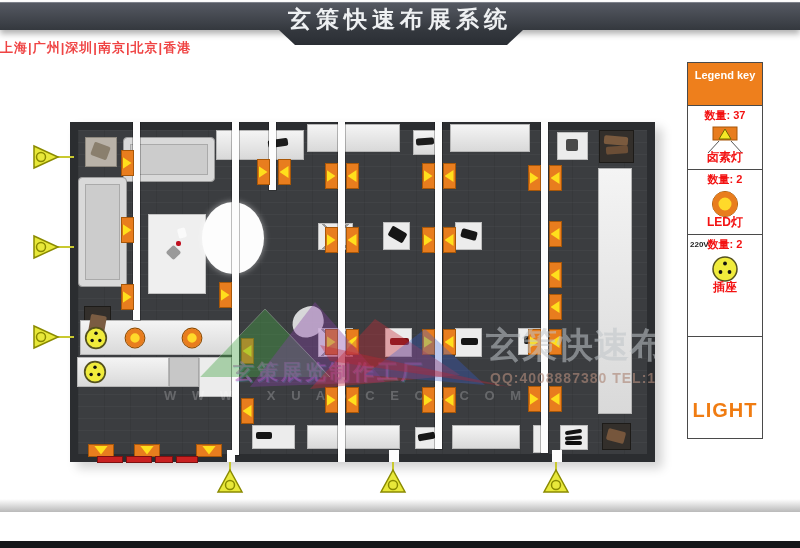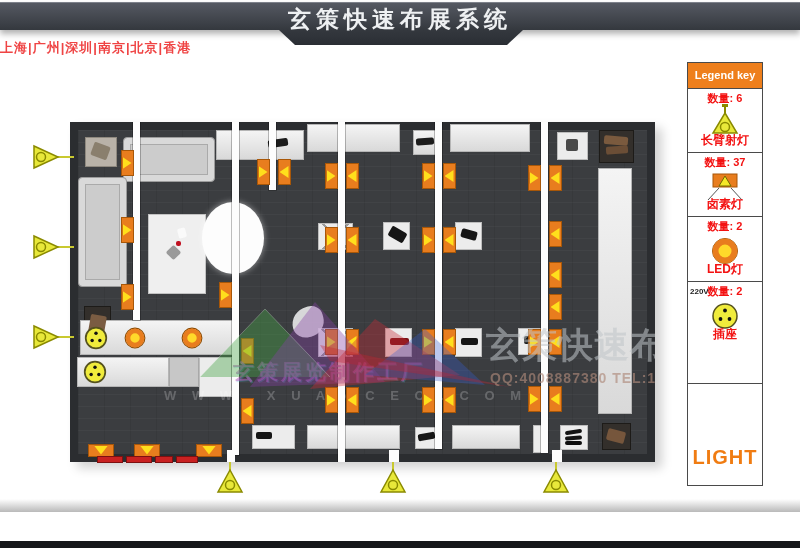--- a/index.html
+++ b/index.html
@@ -22,21 +22,21 @@
           background:linear-gradient(#ffffff,#b9b9b9);}
   .footer-bar{position:absolute;left:0;top:512px;width:800px;height:29px;background:#42464c;
           border-top:1px solid #5b5f65;box-sizing:border-box;display:flex;
           justify-content:space-between;align-items:center;padding:0 26px;z-index:30;}
   .footer-web{color:#a9afb7;font-weight:bold;font-size:16px;letter-spacing:7px;}
   .footer-contact{color:#e6e9ec;font-size:15px;letter-spacing:2px;font-weight:bold;}
   .footer-black{position:absolute;left:0;top:541px;width:800px;height:7px;background:#15171a;}
   
   .legend{position:absolute;left:687px;top:62px;width:76px;background:#fff;
           border:1px solid #4a4a4a;box-sizing:border-box;z-index:25;}
-  .legend-title{height:25px;line-height:25px;text-align:center;background:#ee7f1c;
+  .legend-title{height:42px;line-height:25px;text-align:center;background:#ee7f1c;
           color:#fff;font-weight:bold;font-size:11px;}
   .legend-cell{position:relative;border-top:1px solid #4a4a4a;text-align:center;}
   .lg-count{font-size:11px;color:#f31212;font-weight:bold;padding-top:2px;}
   .lg-label{position:absolute;bottom:3px;left:0;width:100%;font-size:12px;
           color:#f31212;font-weight:bold;}
   .lg-icon{display:block;margin:3px auto 0;}
   .lg-volt{position:absolute;left:2px;top:5px;font-size:8px;color:#222;font-weight:bold;}
   .lg-light{height:101px;}
   .lg-light-txt{margin-top:62px;font-size:20px;font-weight:bold;color:#f07c12;letter-spacing:1px;}
   
@@ -291,30 +291,20 @@
         </svg></div>
       <div class="notch" style="left: 157px; top: 328px; width: 8px; height: 12px; position: absolute;"></div>
       <div class="notch" style="left: 319px; top: 328px; width: 10px; height: 12px; position: absolute;"></div>
       <div class="notch" style="left: 482px; top: 328px; width: 10px; height: 12px; position: absolute;"></div>
     </div>
 
   <div class="legend">
     <div class="legend-title">Legend key</div>
 
 
-    <div class="legend-cell" style="height:63px;">
-      <div class="lg-count">数量: 6</div>
-      <svg class="lg-icon" width="30" height="32" viewBox="0 0 30 32" style="margin-top:-2px;">
-        <rect x="12" y="0" width="6" height="3" fill="#8a8a00"></rect>
-        <line x1="15" y1="2" x2="15" y2="12" stroke="#8a8a00" stroke-width="2"></line>
-        <polygon points="15,9 27,29 3,29" fill="#e8e83a" stroke="#8a8a00" stroke-width="1.5"></polygon>
-        <circle cx="15" cy="23" r="4.5" fill="none" stroke="#8a8a00" stroke-width="1.5"></circle>
-      </svg>
-      <div class="lg-label">长臂射灯</div>
-    </div>
 
     <div class="legend-cell" style="height:63px;text-align:center;">
       <div class="lg-count">数量: 37</div>
       <svg class="lg-icon" width="42" height="28" viewBox="0 0 42 28">
         <rect x="9" y="1" width="24" height="13" fill="#e87d1e" stroke="#a85708"></rect>
         <polygon points="21,3 27,13 15,13" fill="#f5e926" stroke="#6e6a00"></polygon>
         <line x1="15" y1="15" x2="4" y2="27" stroke="#555"></line>
         <line x1="27" y1="15" x2="38" y2="27" stroke="#555"></line>
       </svg>
       <div class="lg-label">卤素灯</div>

